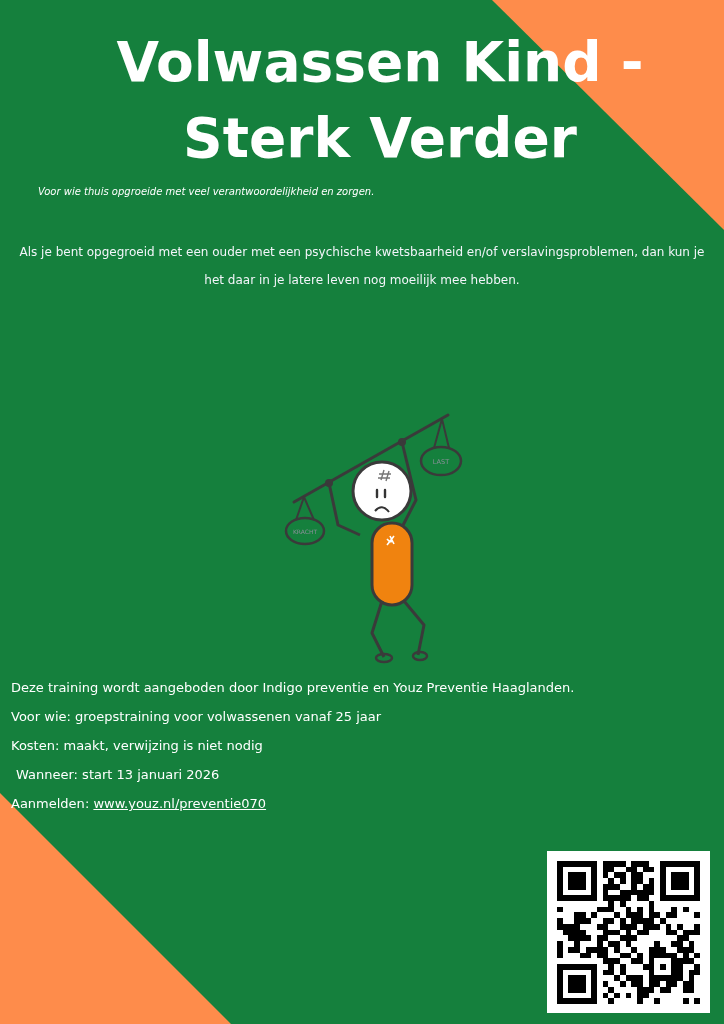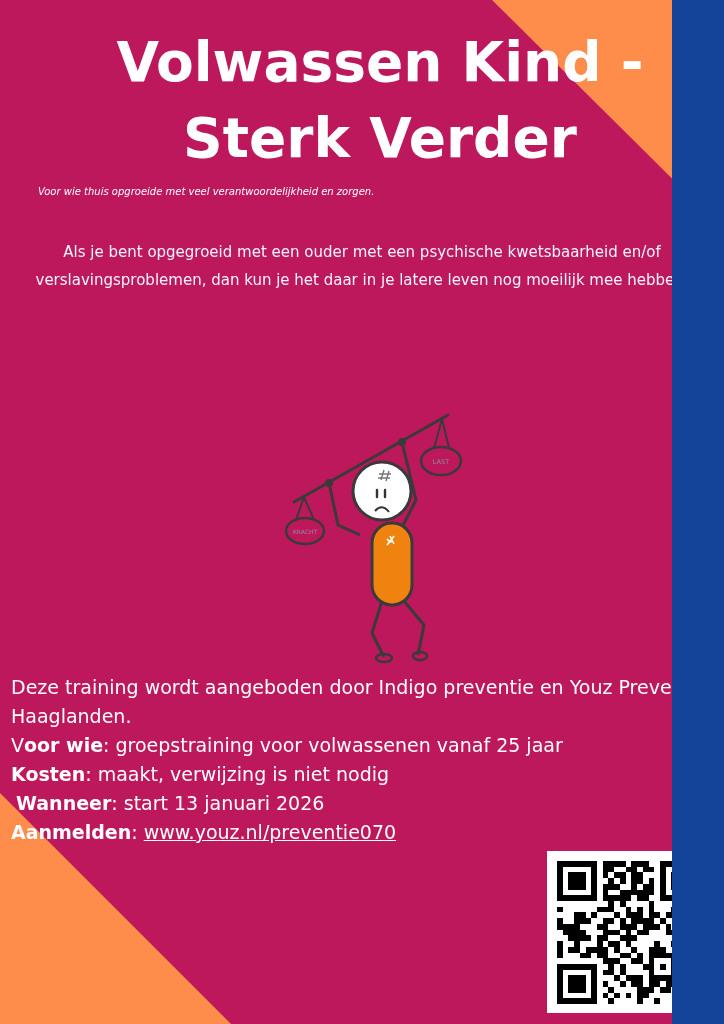--- a/index.html
+++ b/index.html
@@ -3,52 +3,52 @@
 <meta charset="utf-8">
 <style>
   html, body { margin: 0; padding: 0; }
   body {
     width: 724px; height: 1024px; overflow: hidden;
     background: #12459a;
     font-family: "DejaVu Sans", "Liberation Sans", sans-serif;
     color: #ffffff;
   }
   .poster {
-    position: relative; width: 672px; height: 1024px;
-    background: #be185d; overflow: hidden;
+    position: relative; width: 724px; height: 1024px;
+    background: #15803d; overflow: hidden;
   }
   .tri-top {
     position: absolute; left: 0; top: 0; width: 724px; height: 1024px;
     pointer-events: none;
   }
   .title {
     position: absolute; left: 0; top: 24px; width: 760px;
     text-align: center; margin: 0;
     font-family: "DejaVu Sans", "Liberation Sans", sans-serif;
     font-weight: bold; font-size: 55px; line-height: 76px;
     letter-spacing: 0px; color: #ffffff;
   }
   .subtitle {
     position: absolute; left: 0; top: 182px; width: 704px; 
     font-style: italic; font-size: 10px; line-height: 20px; color: #ffffff; padding-left: 38px;
   }
   .intro {
     position: absolute; left: 0; top: 238px; width: 724px; text-align: center;
-    font-size: 15px; line-height: 28px; color: #f3f5fa;
+    font-size: 12px; line-height: 28px; color: #f3f5fa;
   }
   .intro p { margin: 0; }
   .illustration {
     position: absolute; left: 276px; top: 405px; width: 200px; height: 265px;
   }
   .details {
     position: absolute; left: 11px; top: 673px; width: 700px;
-    font-size: 19px; line-height: 29px; color: #ffffff;
+    font-size: 13px; line-height: 29px; color: #ffffff;
   }
   .details div { white-space: nowrap; }
-  .details b { font-weight: bold; }
+  .details b { font-weight: normal; }
   .link { color: #ffffff; text-decoration: underline; }
   .qr-box {
     position: absolute; left: 547px; top: 851px; width: 163px; height: 162px;
     background: #ffffff;
   }
   .qr-box svg { position: absolute; left: 10px; top: 10px; }
 </style>
 </head>
 <body>
 

